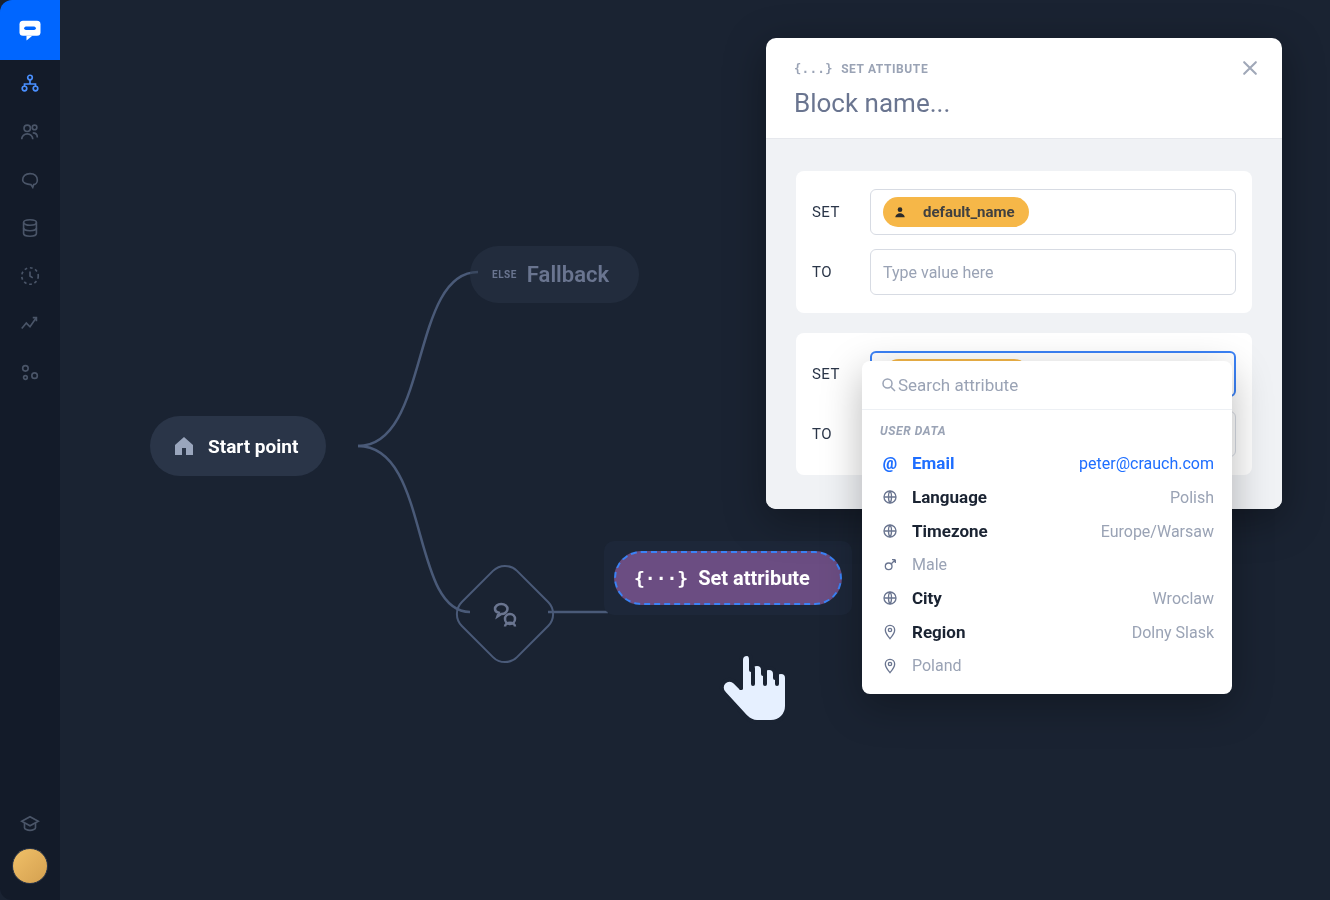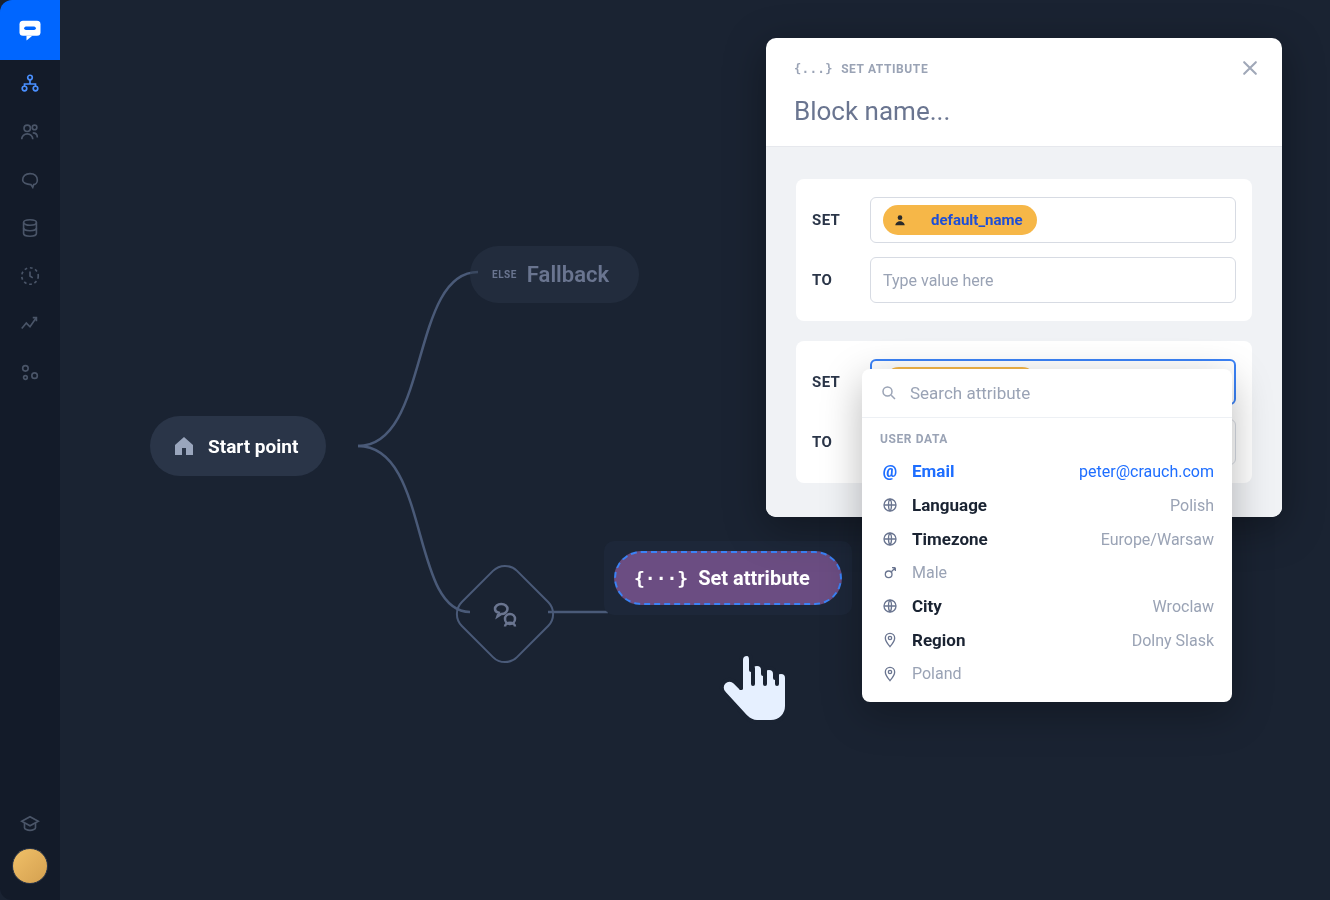--- a/index.html
+++ b/index.html
@@ -39,41 +39,41 @@
 
 .hand { position: absolute; left: 645px; top: 644px; width: 100px; height: 110px; }
 
 
 .panel { position: absolute; right: 48px; top: 38px; width: 516px; background: #fff; border-radius: 10px; box-shadow: 0 10px 40px rgba(0,0,0,.35); }
 .panel-head { padding: 24px 28px 20px 28px; border-bottom: 1px solid #e6e8ed; position: relative; }
 .panel-close { position: absolute; top: 20px; right: 22px; cursor: pointer; }
 .panel-close svg { width: 20px; height: 20px; stroke: #a0a8b8; stroke-width: 2.5; stroke-linecap: round; }
 .panel-crumb { color: #9aa3b5; font-size: 12px; font-weight: 700; letter-spacing: .6px; display: flex; align-items: center; gap: 8px; }
 .panel-crumb .braces { font-family: monospace; font-size: 12px; }
-.panel-title-input { border: none; outline: none; font-size: 26px; color: #333; width: 100%; margin-top: 20px; }
+.panel-title-input { border: none; outline: none; font-size: 26px; color: #333; width: 100%; margin-top: 12px; }
 .panel-title-input::placeholder { color: #6a7590; }
 .panel-body { padding: 32px 30px 34px 30px; background: #f0f2f5; border-radius: 0 0 10px 10px; display: flex; flex-direction: column; gap: 20px; position: relative; }
 .set-card { background: #fff; border-radius: 8px; padding: 18px 16px 18px 16px; display: flex; flex-direction: column; gap: 14px; }
 .row { display: flex; align-items: center; gap: 18px; }
-.row-label { width: 40px; font-size: 15px; font-weight: 700; color: #2a3548; letter-spacing: .4px; }
+.row-label { width: 40px; font-size: 15px; font-weight: 400; color: #2a3548; letter-spacing: .4px; }
 .field { flex: 1; border: 1px solid #d7dbe3; border-radius: 6px; min-height: 46px; display: flex; align-items: center; padding: 0 12px; }
 .field.active { border: 2px solid #3b82f6; }
-.chip { background: #f6b748; color: #1d4ed8; font-weight: 700; font-size: 15px; padding: 6px 14px 6px 10px; border-radius: 999px; display: inline-flex; align-items: center; gap: 24px; }
+.chip { background: #f6b748; color: #404040; font-weight: 700; font-size: 15px; padding: 6px 14px 6px 10px; border-radius: 999px; display: inline-flex; align-items: center; gap: 16px; }
 .chip svg { width: 14px; height: 14px; }
 .chip .at { font-weight: 900; font-size: 15px; }
 .value-input { border: none; outline: none; font-size: 16px; width: 100%; color: #333; }
 .value-input::placeholder { color: #9aa3b5; }
 
 
 .dropdown { position: absolute; left: 96px; top: 222px; width: 370px; background: #fff; border-radius: 8px; box-shadow: 0 12px 40px rgba(0,0,0,.28); overflow: hidden; z-index: 5; }
-.dd-search { display: flex; align-items: center; gap: 12px; padding: 14px 18px; border-bottom: 1px solid #edf0f4; }
+.dd-search { display: flex; align-items: center; padding: 14px 18px; border-bottom: 1px solid #edf0f4; }
 .dd-search svg { width: 18px; height: 18px; stroke: #9aa3b5; fill: none; stroke-width: 2; }
 .dd-search input { border: none; outline: none; font-size: 17px; color: #333; flex: 1; }
 .dd-search input::placeholder { color: #9aa3b5; }
-.dd-section { padding: 14px 18px 4px 18px; font-size: 12px; font-weight: 700; color: #9aa3b5; letter-spacing: .6px; }
+.dd-section { padding: 14px 18px 4px 18px; font-size: 12px; font-weight: 700; color: #9aa3b5; letter-spacing: .6px; font-style: italic; }
 .dd-list { padding: 4px 0 12px 0; }
 .dd-item { display: flex; align-items: center; padding: 7px 18px; cursor: pointer; gap: 12px; }
 .dd-item .ic { width: 20px; display: flex; justify-content: center; color: #6a7590; font-weight: 900; font-size: 15px; }
 .dd-item .ic svg { width: 16px; height: 16px; stroke: #6a7590; fill: none; stroke-width: 2; }
 .dd-item .name { flex: 1; font-size: 17px; font-weight: 700; color: #1a2332; }
 .dd-item .val { font-size: 16px; color: #9aa3b5; }
 .dd-item.selected .name, .dd-item.selected .val, .dd-item.selected .ic { color: #1e6eff; }
 </style>
 </head>
 <body>

